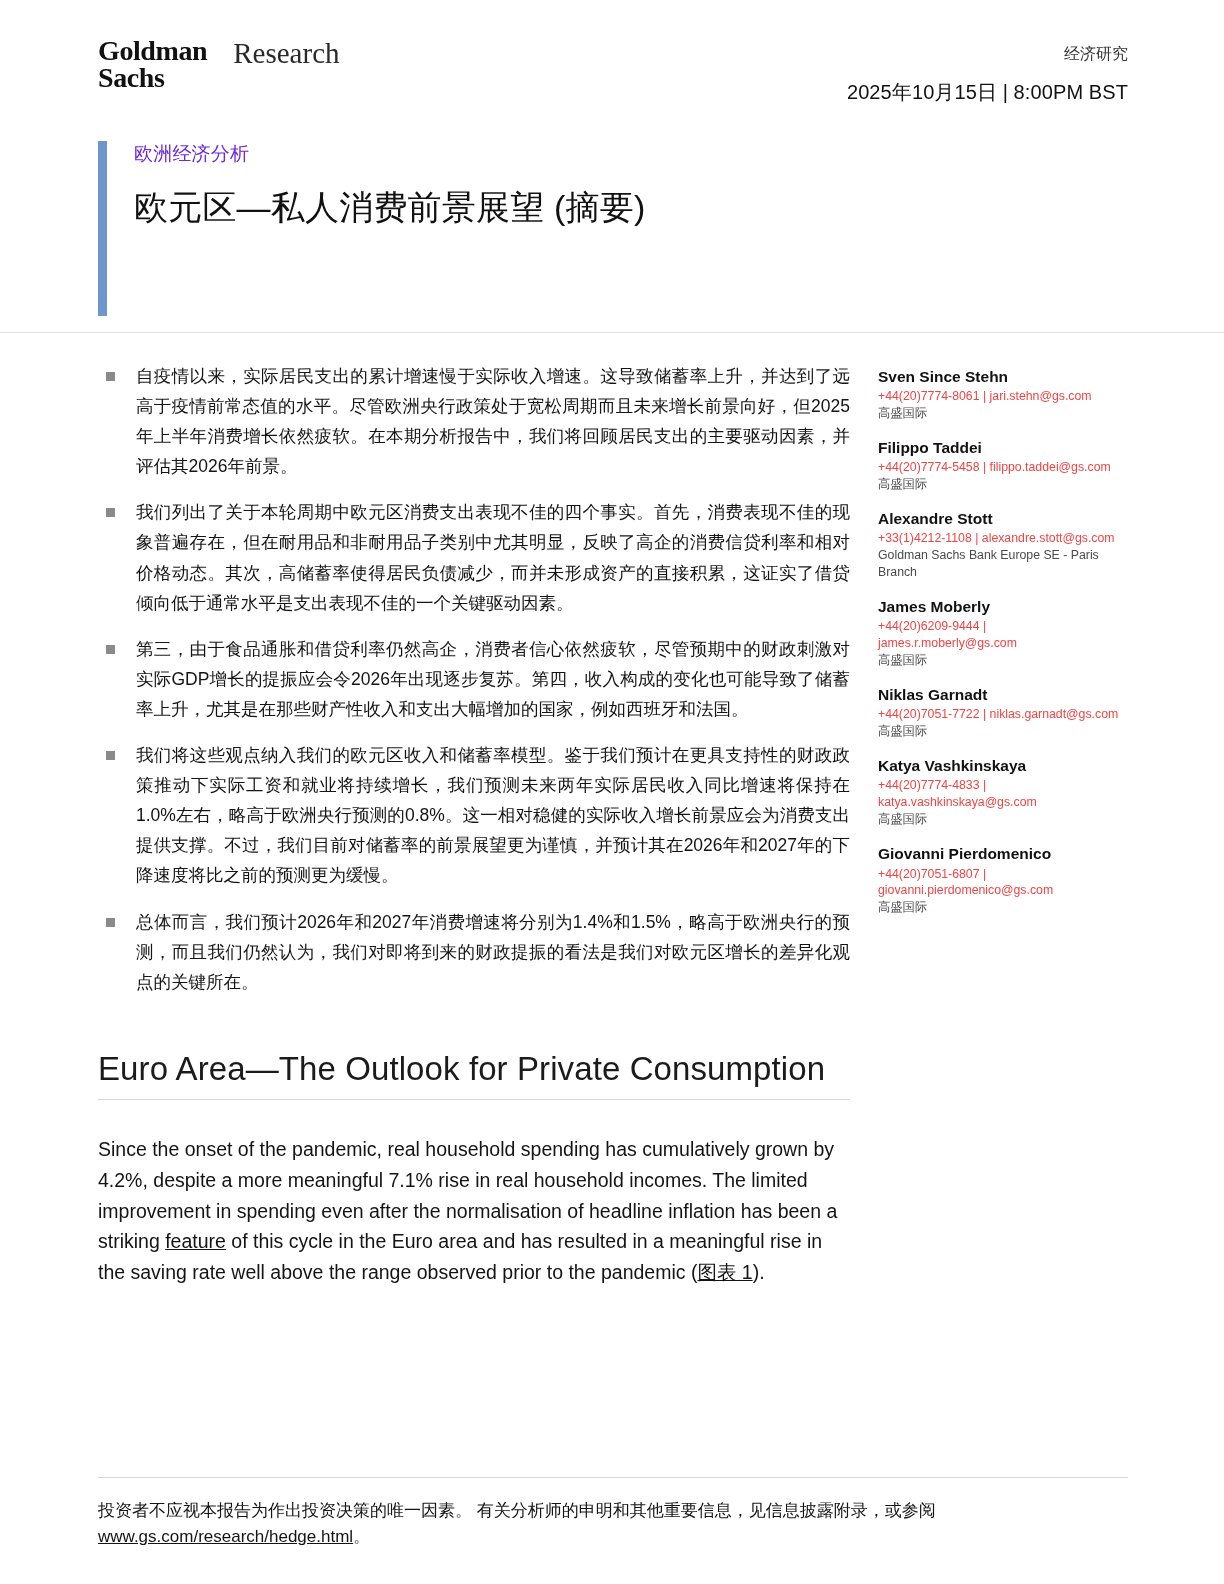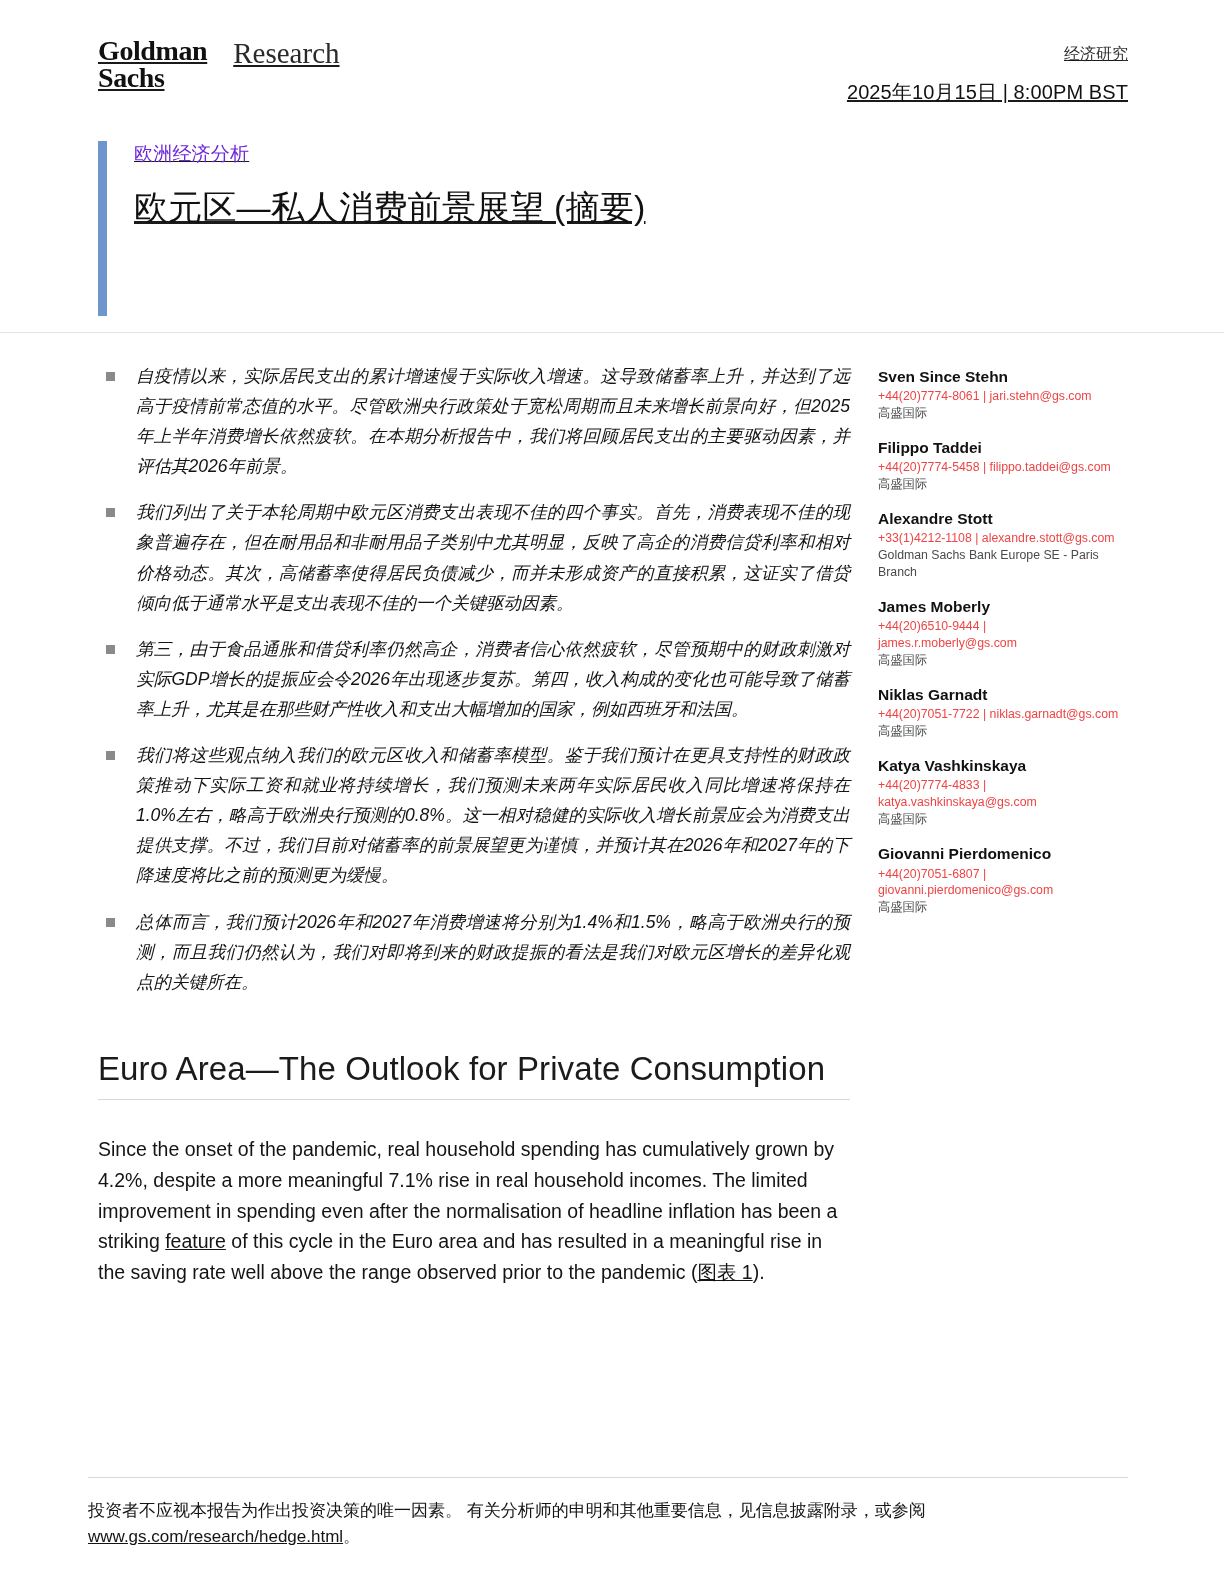--- a/index.html
+++ b/index.html
@@ -14,21 +14,20 @@
     color: #1a1a1a;
     position: relative;
     overflow: hidden;
   }
 
   
   .header {
     position: relative;
     height: 333px;
     box-sizing: border-box;
-    text-decoration: underline;
   }
   .header-inner {
     display: flex;
     justify-content: space-between;
     align-items: flex-start;
     padding: 38px 96px 0 98px;
   }
   .logo-block {
     display: flex;
     align-items: flex-start;
@@ -118,21 +117,20 @@
     flex: 1;
     padding-left: 28px;
     padding-top: 6px;
   }
 
   
   ul.bullets {
     list-style: none;
     margin: 0;
     padding: 0;
-    font-style: italic;
   }
   ul.bullets li {
     position: relative;
     padding-left: 38px;
     margin-bottom: 16px;
     font-size: 17.5px;
     line-height: 1.72;
     color: #141414;
     text-align: justify;
   }
@@ -192,21 +190,21 @@
   }
   .lnk {
     text-decoration: underline;
     color: inherit;
     cursor: pointer;
   }
 
   
   .footer {
     position: absolute;
-    left: 88px;
+    left: 98px;
     right: 96px;
     bottom: 34px;
   }
   .footer-rule {
     height: 1px;
     background: #d8d8d8;
     margin-bottom: 20px;
   }
   .footer-text {
     font-size: 17px;
@@ -266,21 +264,21 @@
       <div class="author-contact">+44(20)7774-5458 | filippo.taddei@gs.com</div>
       <div class="author-org">高盛国际</div>
     </div>
     <div class="author">
       <div class="author-name">Alexandre Stott</div>
       <div class="author-contact">+33(1)4212-1108 | alexandre.stott@gs.com</div>
       <div class="author-org">Goldman Sachs Bank Europe SE - Paris Branch</div>
     </div>
     <div class="author">
       <div class="author-name">James Moberly</div>
-      <div class="author-contact">+44(20)6510-9444 | james.r.moberly@gs.com</div>
+      <div class="author-contact">+44(20)6209-9444 | james.r.moberly@gs.com</div>
       <div class="author-org">高盛国际</div>
     </div>
     <div class="author">
       <div class="author-name">Niklas Garnadt</div>
       <div class="author-contact">+44(20)7051-7722 | niklas.garnadt@gs.com</div>
       <div class="author-org">高盛国际</div>
     </div>
     <div class="author">
       <div class="author-name">Katya Vashkinskaya</div>
       <div class="author-contact">+44(20)7774-4833 | katya.vashkinskaya@gs.com</div>

